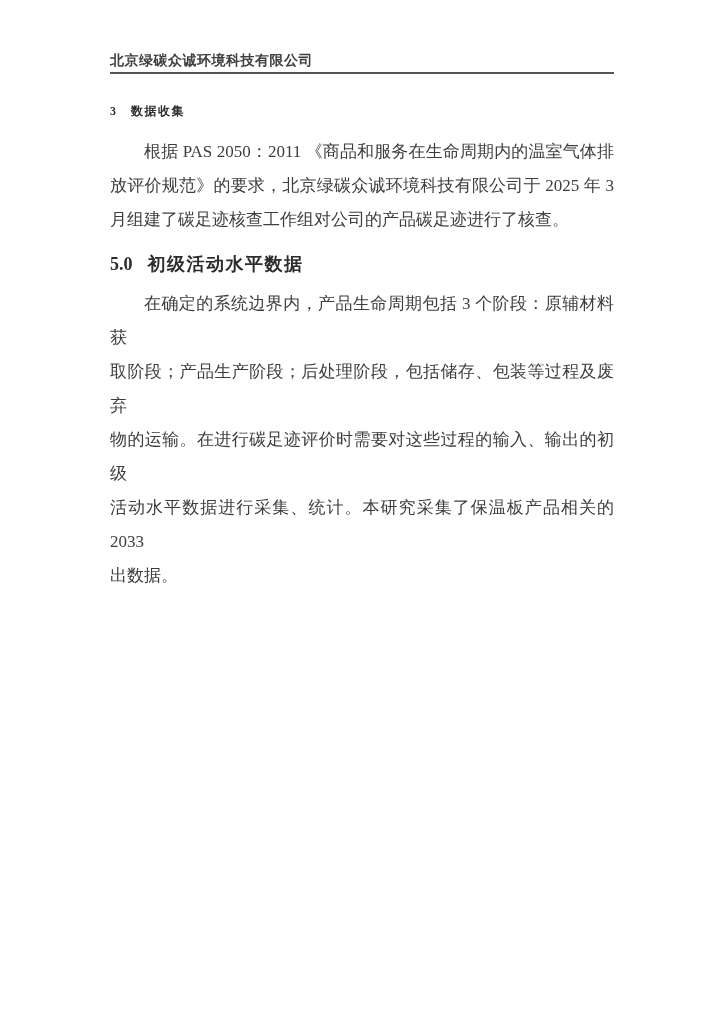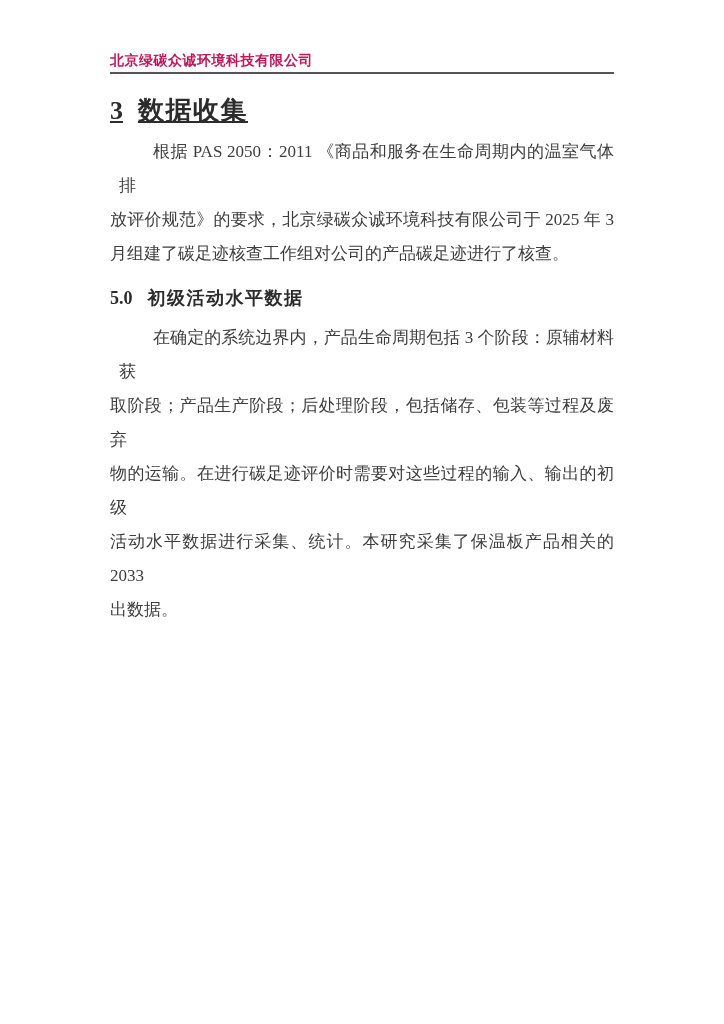--- a/index.html
+++ b/index.html
@@ -19,35 +19,34 @@
     font-family: "Liberation Serif", "DejaVu Serif", serif;
     overflow: hidden;
   }
   .header {
     display: flex;
     justify-content: space-between;
     align-items: flex-start;
     font-size: 14px;
     font-weight: bold;
     line-height: 21px;
-    color: #be185d;
+    color: #404040;
     border-bottom: 2px solid #555;
     padding-bottom: 1px;
     letter-spacing: 0.5px;
   }
   h1.sec, h2.sec {
     color: #2c2c2c;
     font-weight: bold;
     letter-spacing: 1.5px;
   }
   h1.sec {
-    font-size: 26px;
+    font-size: 12px;
     line-height: 26px;
     margin: 24px 0 2px 0;
-    text-decoration: underline;
   }
   h2.sec {
     font-size: 18px;
     line-height: 24px;
     margin: 15px 0 2px 0;
   }
   .hnum {
     margin-right: 15px;
     letter-spacing: 0;
   }
@@ -57,21 +56,20 @@
   .line {
     font-size: 17px;
     line-height: 34px;
     color: #3d3d3d;
     text-align: justify;
     text-align-last: justify;
     text-justify: distribute;
   }
   .line.first {
     text-indent: 2em;
-    margin-left: 9px;
   }
   .line.final {
     text-align-last: left;
   }
 </style>
 </head>
 <body>
 
 <div class="page">
   <div class="header">

